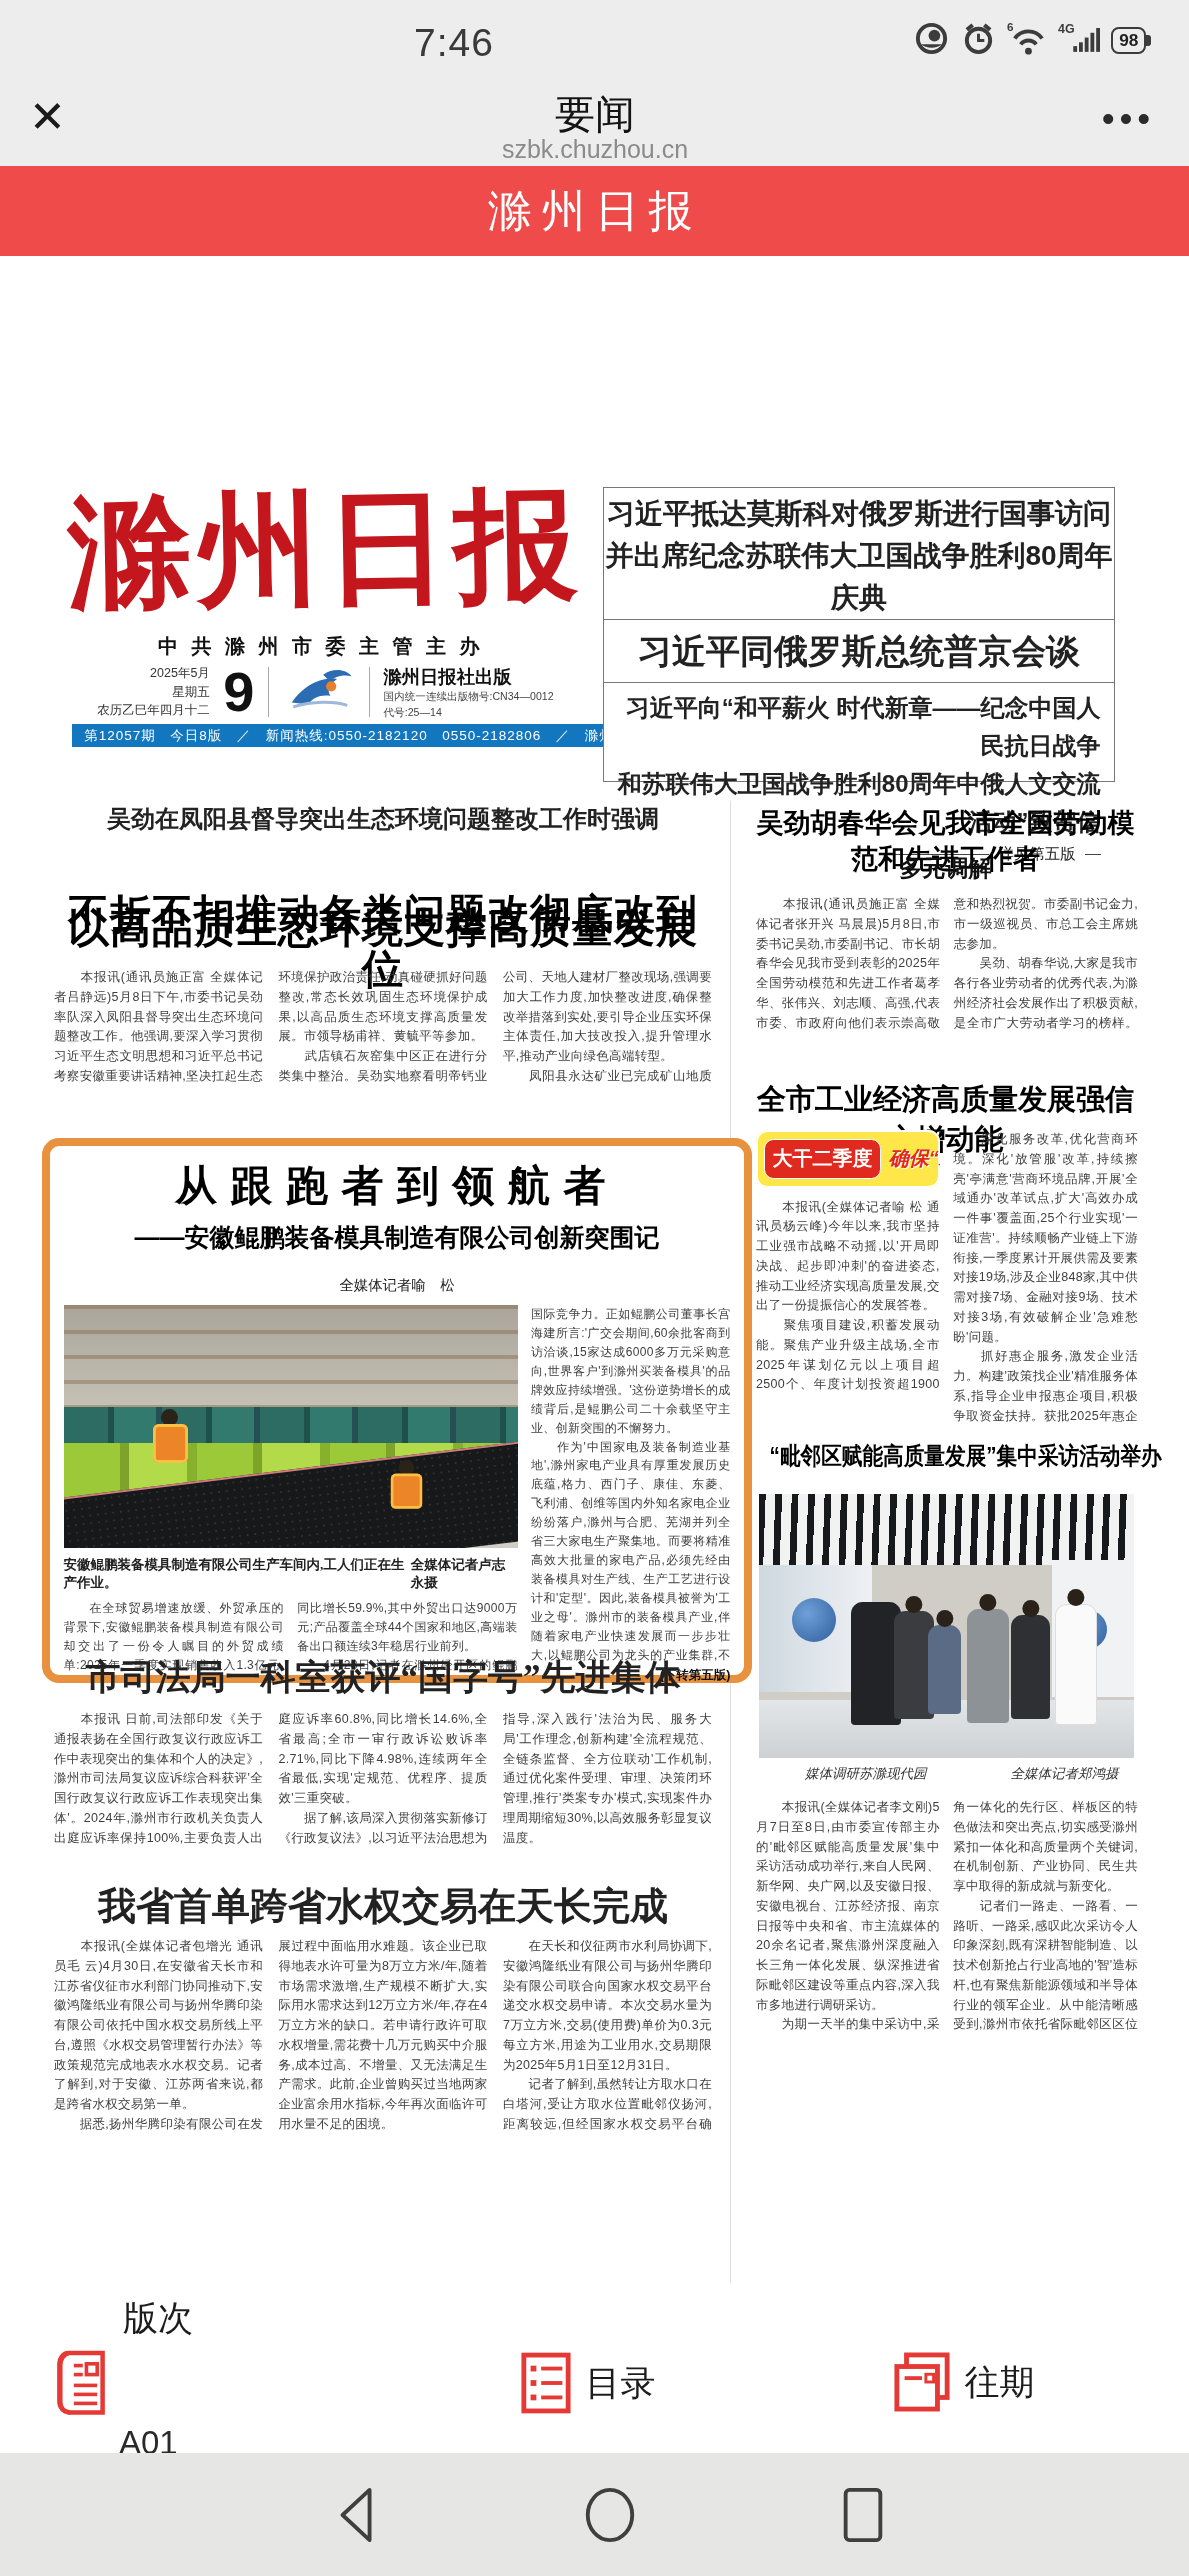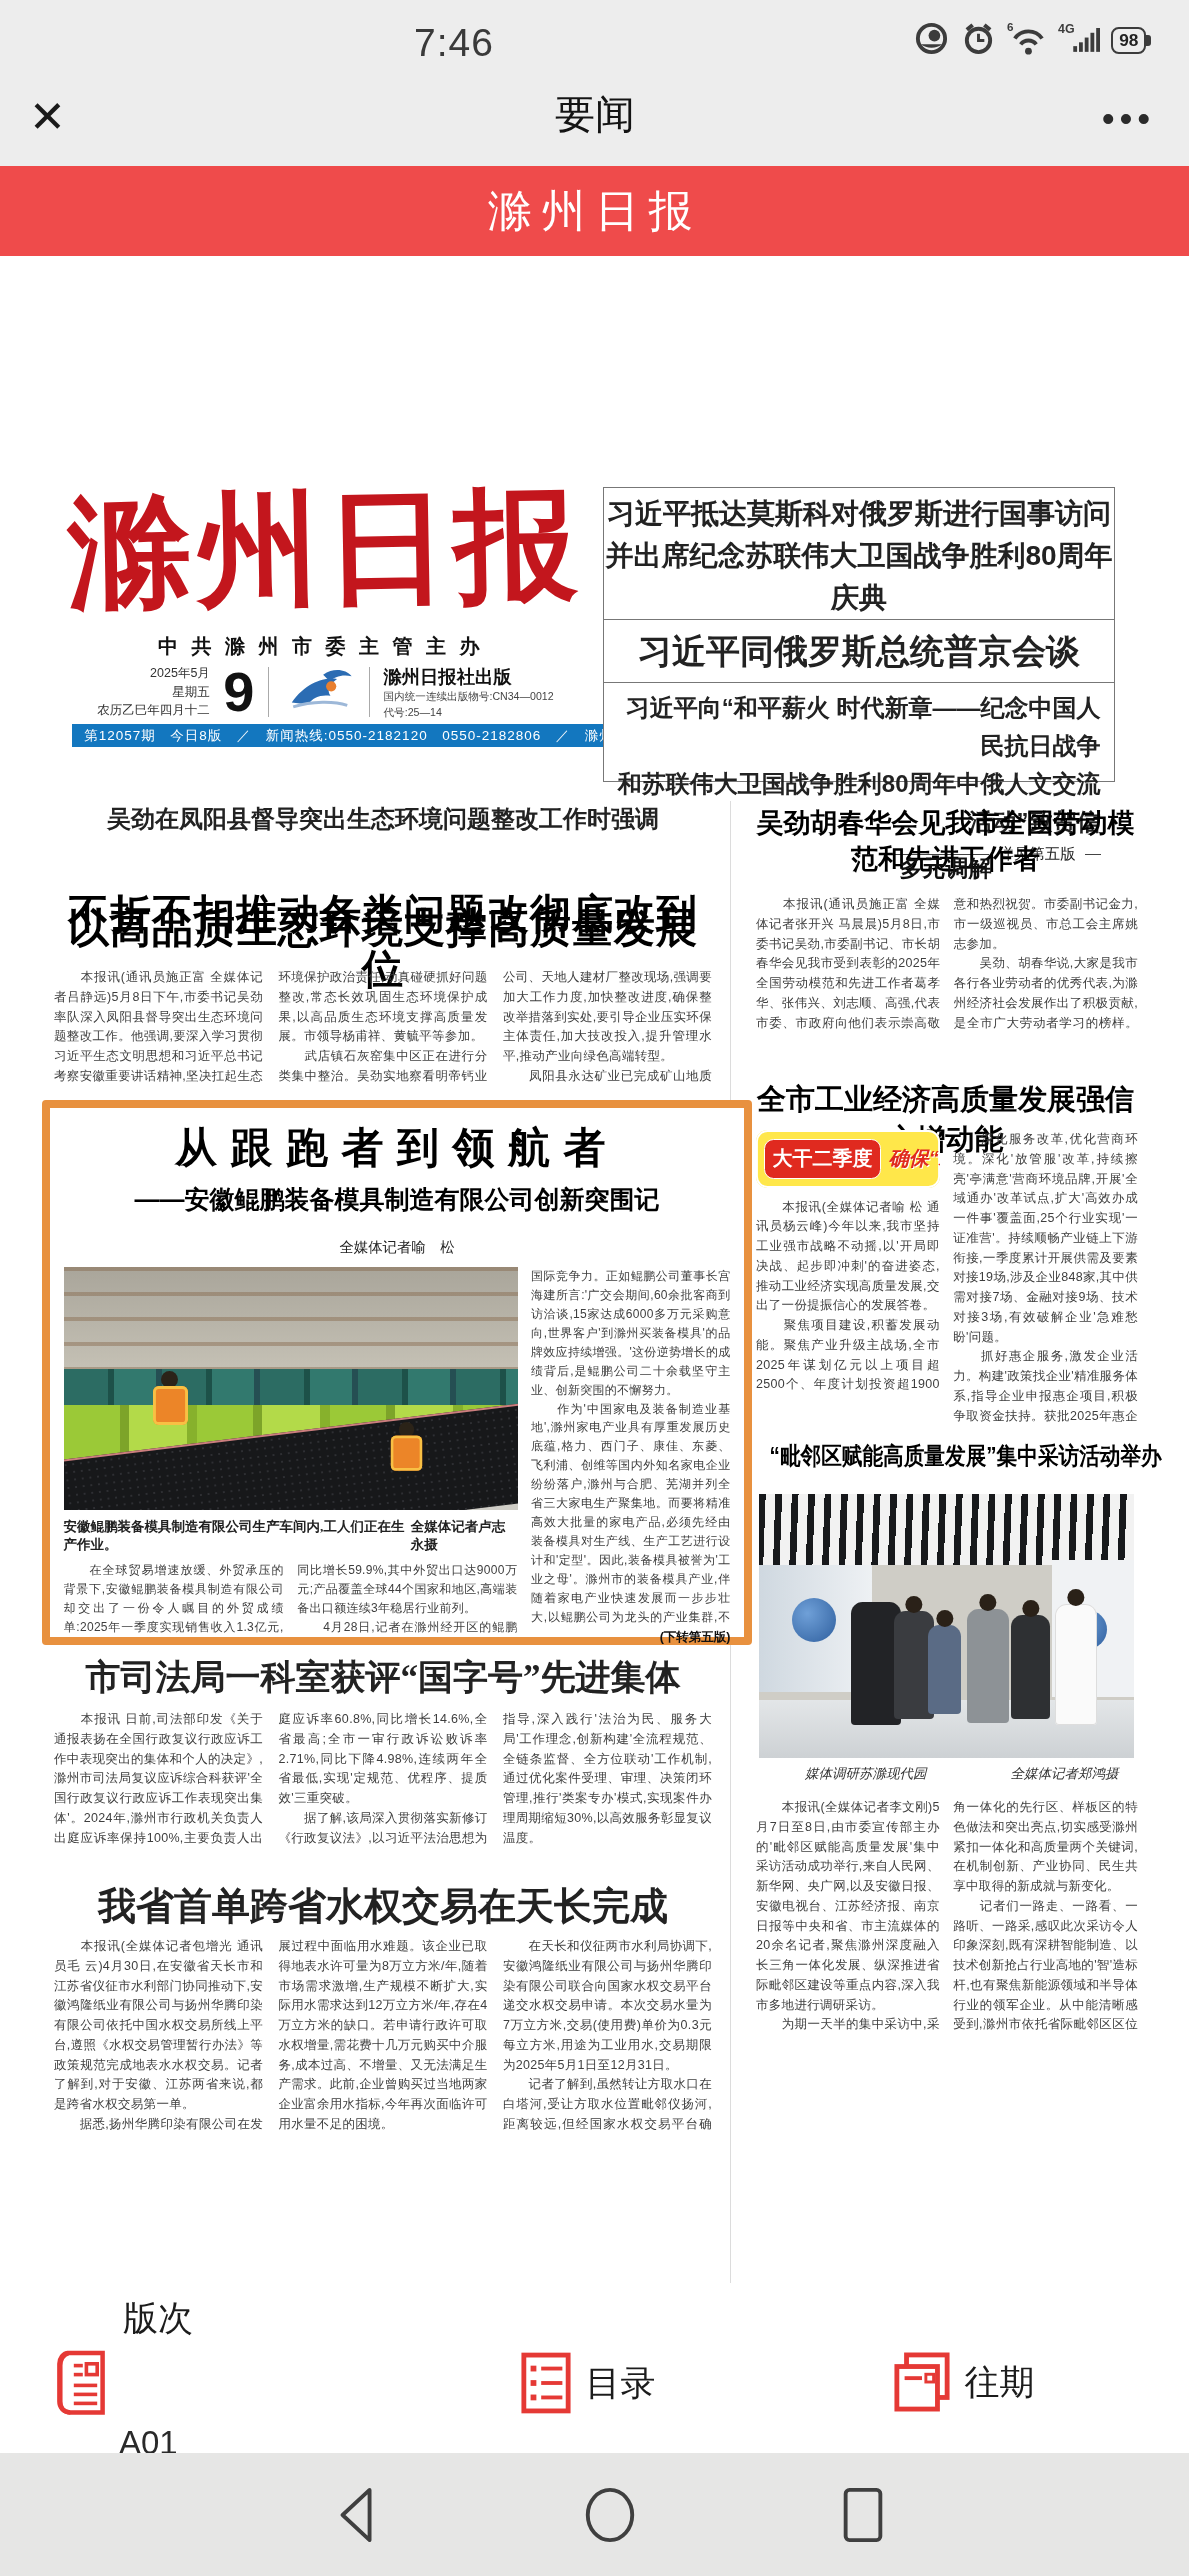--- a/index.html
+++ b/index.html
@@ -140,20 +140,21 @@
       <span style="display:inline-flex;align-items:center;">
         <span style="display:inline-block;border:2.9px solid #3c3c3c;border-radius:7.7px;padding:1px 5.8px;font-size:17.3px;font-weight:bold;color:#222;">98</span>
         <span style="display:inline-block;width:4.8px;height:11.6px;background:#3c3c3c;border-radius:0 2.9px 2.9px 0;"></span>
       </span>
     </div>
   </div>
 
   <div class="abs" style="left:0;top:81px;width:1190px;height:85px;">
     <div class="abs bclose" style="left:29px;top:13.5px;">✕</div>
     <div class="abs btitle ctr" style="left:0;top:5.8px;width:1190px;">要闻</div>
+    <div class="abs burl ctr" style="left:0;top:54px;width:1190px;">szbk.chuzhou.cn</div>
     <div class="abs bmenu" style="right:35px;top:19px;">•••</div>
   </div>
 
   <div class="abs banner" style="left:0;top:166px;width:1190px;height:90px;">
     <span>滁州日报</span>
   </div>
 
   <div class="abs page" style="left:0;top:256px;width:1190px;height:2197px;">
 
     <div class="abs callig ctr" style="left:56px;top:231px;width:539px;">滁州日报</div>
@@ -227,21 +228,21 @@
             <span class="b2">确保“双过半”</span>
           </div>
           <div class="nbody" style="height:193px;margin-top:9.6px;">　　本报讯(全媒体记者喻 松 通讯员杨云峰)今年以来,我市坚持工业强市战略不动摇,以'开局即决战、起步即冲刺'的奋进姿态,推动工业经济实现高质量发展,交出了一份提振信心的发展答卷。
 　　聚焦项目建设,积蓄发展动能。聚焦产业升级主战场,全市2025年谋划亿元以上项目超2500个、年度计划投资超1900亿元,其中产业类项目占比39.7%。创新打出'双招双引'组合拳,成功举办3场招商引资项目集中签约开工活动,签约项目46个、开工项目173个。扎实推进'四个一百'工程,实现亿元以上工业项目新开工74个、新竣工36个、新投产38个、新达产11个,形成项目建设梯次推进的良好格局。</div>
         </div>
         <div class="nbody" style="width:185px;height:295px;">　　深化服务改革,优化营商环境。深化'放管服'改革,持续擦亮'亭满意'营商环境品牌,开展'全域通办'改革试点,扩大'高效办成一件事'覆盖面,25个行业实现'一证准营'。持续顺畅产业链上下游衔接,一季度累计开展供需及要素对接19场,涉及企业848家,其中供需对接7场、金融对接9场、技术对接3场,有效破解企业'急难愁盼'问题。
 　　抓好惠企服务,激发企业活力。构建'政策找企业'精准服务体系,指导企业申报惠企项目,积极争取资金扶持。获批2025年惠企政策首批支持资金1030万元,惠及16家企业;争取'两新'领域超长期特别国债1.38亿元,获批专项债额度27.96亿元,为7个省开工动员项目放款4.35亿元,助力市场主体轻装上阵、稳健发展。一季度数据显示,全市新增规上工业企业199户,总数达2940户,稳居全省第二位。</div>
       </div>
     </div>
 
-    <div class="abs obox" style="left:42px;top:844px;width:710px;height:545px;">
+    <div class="abs obox" style="left:42px;top:882px;width:710px;height:545px;border-radius:17px;">
       <div class="ftitle ctr serif" style="margin-top:3.9px;">从跟跑者到领航者</div>
       <div class="fsub ctr" style="margin-top:7.7px;">——安徽鲲鹏装备模具制造有限公司创新突围记</div>
       <div class="fby ctr serif" style="margin-top:22px;">全媒体记者喻　松</div>
       <div style="display:flex;gap:13.5px;margin-top:9.6px;">
         <div style="width:454px;">
           <div class="photo" style="width:454px;height:243px;filter:blur(0.4px) saturate(1.05);">
             <div class="pf-beams"></div>
             <div class="pf-cab"></div>
             <div class="pf-mach"></div>
             <div class="pf-belt"></div>

